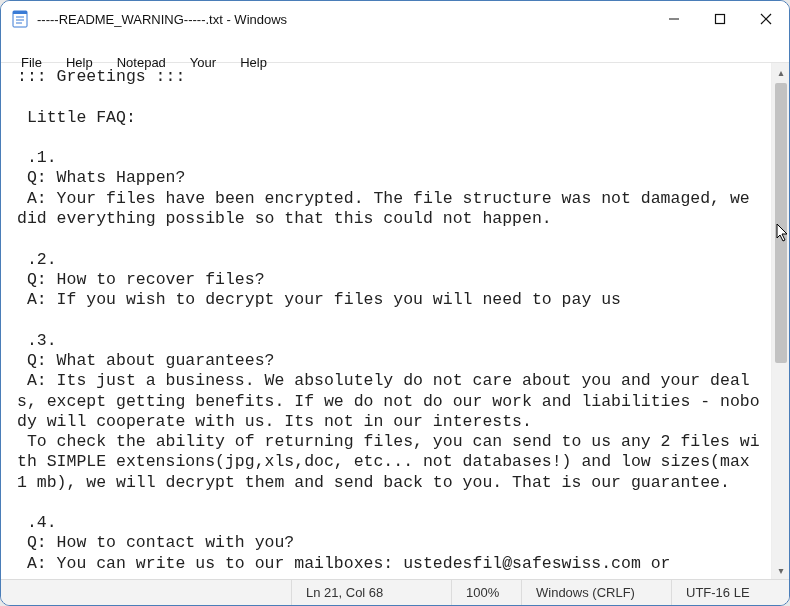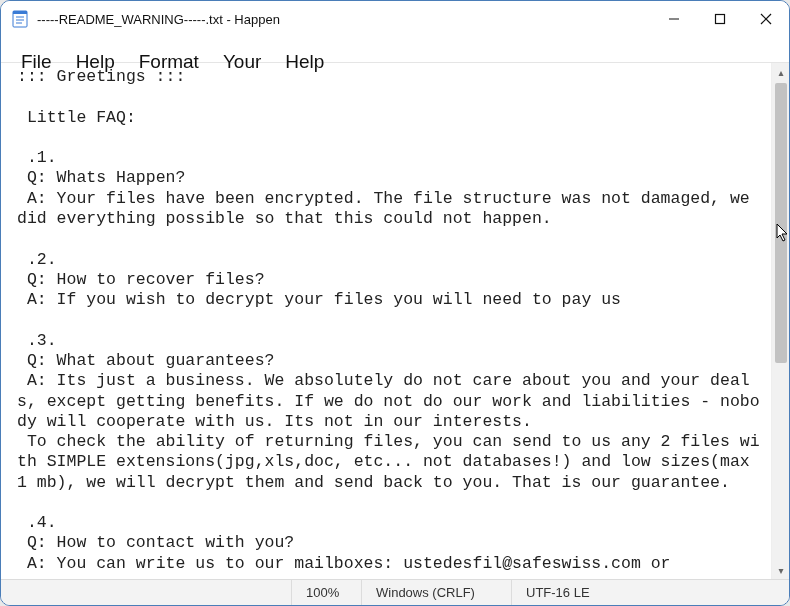--- a/index.html
+++ b/index.html
@@ -52,21 +52,21 @@
   .winbtn svg { stroke: #111; }
   .menubar {
     height: 26px;
     display: flex;
     align-items: center;
     padding-left: 10px;
     gap: 4px;
     border-bottom: 1px solid #e5e5e5;
   }
   .menuitem {
-    font-size: 19px;
+    font-size: 13px;
     color: #111;
     padding: 2px 10px;
     cursor: default;
     margin-top: 25px;
   }
   .content-area {
     flex: 1;
     display: flex;
     overflow: hidden;
   }
@@ -137,21 +137,21 @@
   <div class="titlebar">
     <span class="icon">
       <svg width="16" height="18" viewBox="0 0 16 18">
         <rect x="1" y="1" width="14" height="16" rx="1" fill="#fff" stroke="#3a7bd5" stroke-width="1"></rect>
         <rect x="1" y="1" width="14" height="3" fill="#3a7bd5"></rect>
         <line x1="4" y1="7" x2="12" y2="7" stroke="#3a7bd5" stroke-width="1"></line>
         <line x1="4" y1="10" x2="12" y2="10" stroke="#3a7bd5" stroke-width="1"></line>
         <line x1="4" y1="13" x2="10" y2="13" stroke="#3a7bd5" stroke-width="1"></line>
       </svg>
     </span>
-    <span class="title">-----README_WARNING-----.txt - Happen</span>
+    <span class="title">-----README_WARNING-----.txt - Windows</span>
     <span class="spacer"></span>
     <div class="winbtn">
       <svg width="12" height="12">
           <line x1="1" y1="6" x2="11" y2="6" stroke-width="1.2"></line>
         </svg>
     </div>
     <div class="winbtn">
       <svg width="12" height="12">
           <rect x="1.5" y="1.5" width="9" height="9" fill="none" stroke-width="1.2"></rect>
         </svg>
@@ -160,21 +160,21 @@
       <svg width="12" height="12">
           <line x1="1" y1="1" x2="11" y2="11" stroke-width="1.2"></line>
           <line x1="11" y1="1" x2="1" y2="11" stroke-width="1.2"></line>
         </svg>
     </div>
   </div>
 
   <div class="menubar">
     <div class="menuitem">File</div>
     <div class="menuitem">Help</div>
-    <div class="menuitem">Format</div>
+    <div class="menuitem">Notepad</div>
     <div class="menuitem">Your</div>
     <div class="menuitem">Help</div>
   </div>
 
   <div class="content-area">
     <div class="editor">::: Greetings :::
 
  Little FAQ:
 
  .1.
@@ -195,20 +195,21 @@
  A: You can write us to our mailboxes: ustedesfil@safeswiss.com or</div>
     <div class="scrollbar">
       <div class="arrowbtn">▴</div>
       <div class="thumb"></div>
       <div class="arrowbtn" style="position:absolute;bottom:0;">▾</div>
     </div>
   </div>
 
   <div class="statusbar">
     <div class="pad"></div>
+    <div class="cell" style="width:160px;">Ln 21, Col 68</div>
     <div class="cell" style="width:70px;">100%</div>
     <div class="cell" style="width:150px;">Windows (CRLF)</div>
     <div class="cell" style="flex:1;">UTF-16 LE</div>
   </div>
 
 </div>
 
 <svg class="cursor-img" width="14" height="20">
   <path d="M1 1 L1 15 L4 12 L7 18 L9 17 L6 11 L11 11 Z" fill="#fff" stroke="#000" stroke-width="1"></path>
 </svg>

